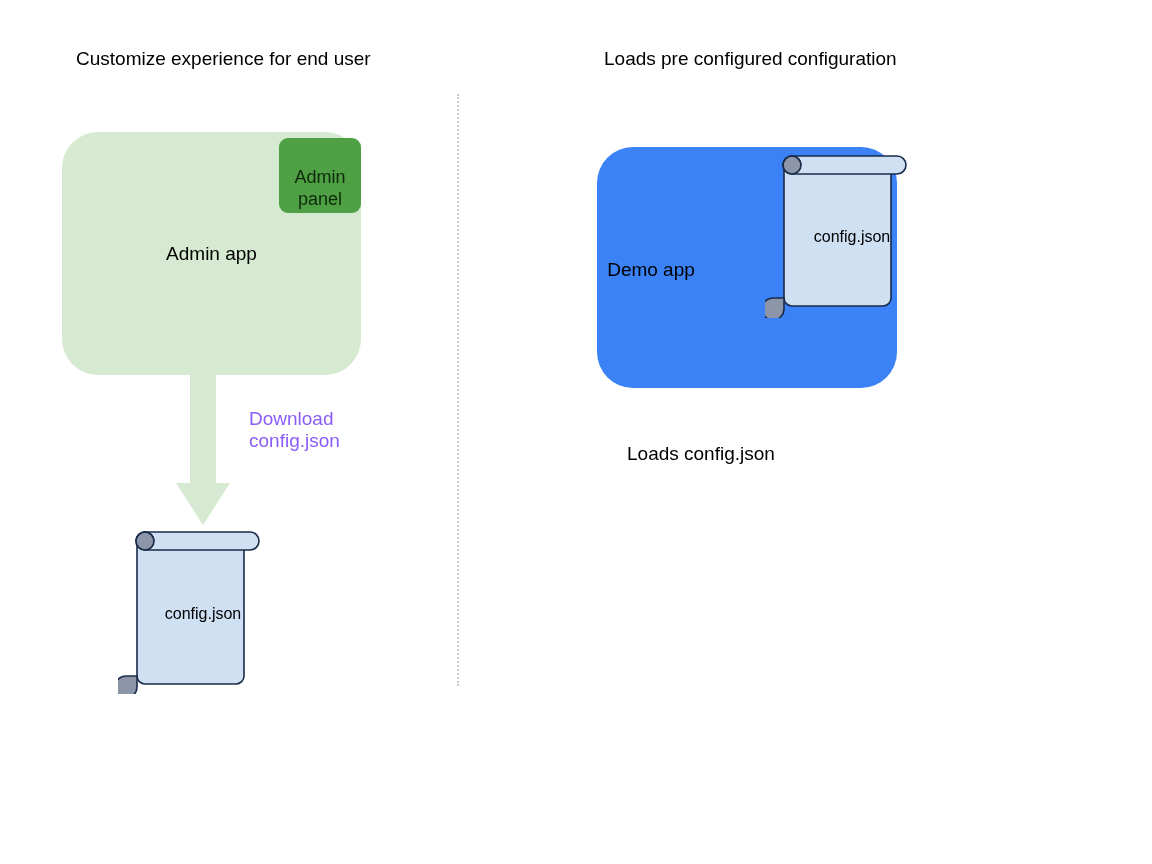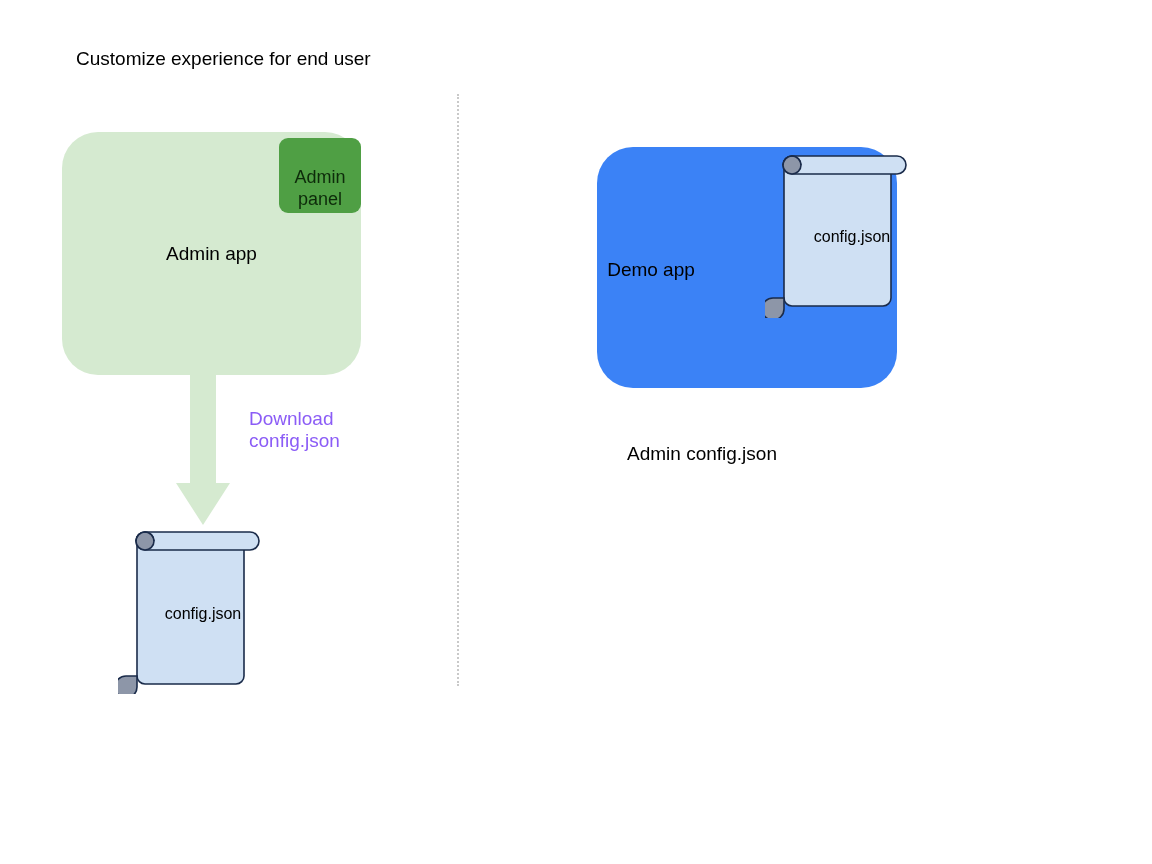--- a/index.html
+++ b/index.html
@@ -146,20 +146,21 @@
   #config-doc-left-label  { left: 10px;  top: 80px; width: 150px; }
   #config-doc-right-label { left: 12px;  top: 79px; width: 150px; }
 </style>
 </head>
 <body>
 
 <div id="canvas">
 
   <div class="abs heading" id="heading-left">Customize experience for end user</div>
 
+  <div class="abs heading" id="heading-right">Loads pre configured configuration</div>
 
   <div class="abs" id="divider"></div>
 
   <div class="abs app-card" id="admin-app-card">
     <div class="app-card-label" id="admin-app-label">Admin app</div>
   </div>
 
   <div class="abs" id="admin-panel-badge">
     <div id="admin-panel-label">Admin
 panel</div>
@@ -195,15 +196,15 @@
     <svg width="150" height="170" viewBox="0 0 150 170">
       <path d="M19,22 L19,150 A8,8 0 0 0 27,158 L118,158 A8,8 0 0 0 126,150 L126,22 Z" fill="#cfe0f3" stroke="#1a2b4a" stroke-width="1.6"></path>
       <path d="M27,8 L132,8 A9,9 0 0 1 132,26 L27,26 A9,9 0 0 1 27,8 Z" fill="#cfe0f3" stroke="#1a2b4a" stroke-width="1.6"></path>
       <circle cx="27" cy="17" r="9" fill="#8d96a8" stroke="#1a2b4a" stroke-width="1.6"></circle>
       <path d="M18,17 A9,9 0 0 1 36,17" fill="none" stroke="#1a2b4a" stroke-width="1.4"></path>
       <path d="M19,158 L19,150 A1,1 0 0 0 19,150 L8,150 A11,11 0 1 0 19,161 Z" fill="#8d96a8" stroke="#1a2b4a" stroke-width="1.6"></path>
     </svg>
     <div class="doc-label" id="config-doc-right-label">config.json</div>
   </div>
 
-  <div class="abs" id="loads-caption">Admin config.json</div>
+  <div class="abs" id="loads-caption">Loads config.json</div>
 
 </div>
 
 </body></html>

